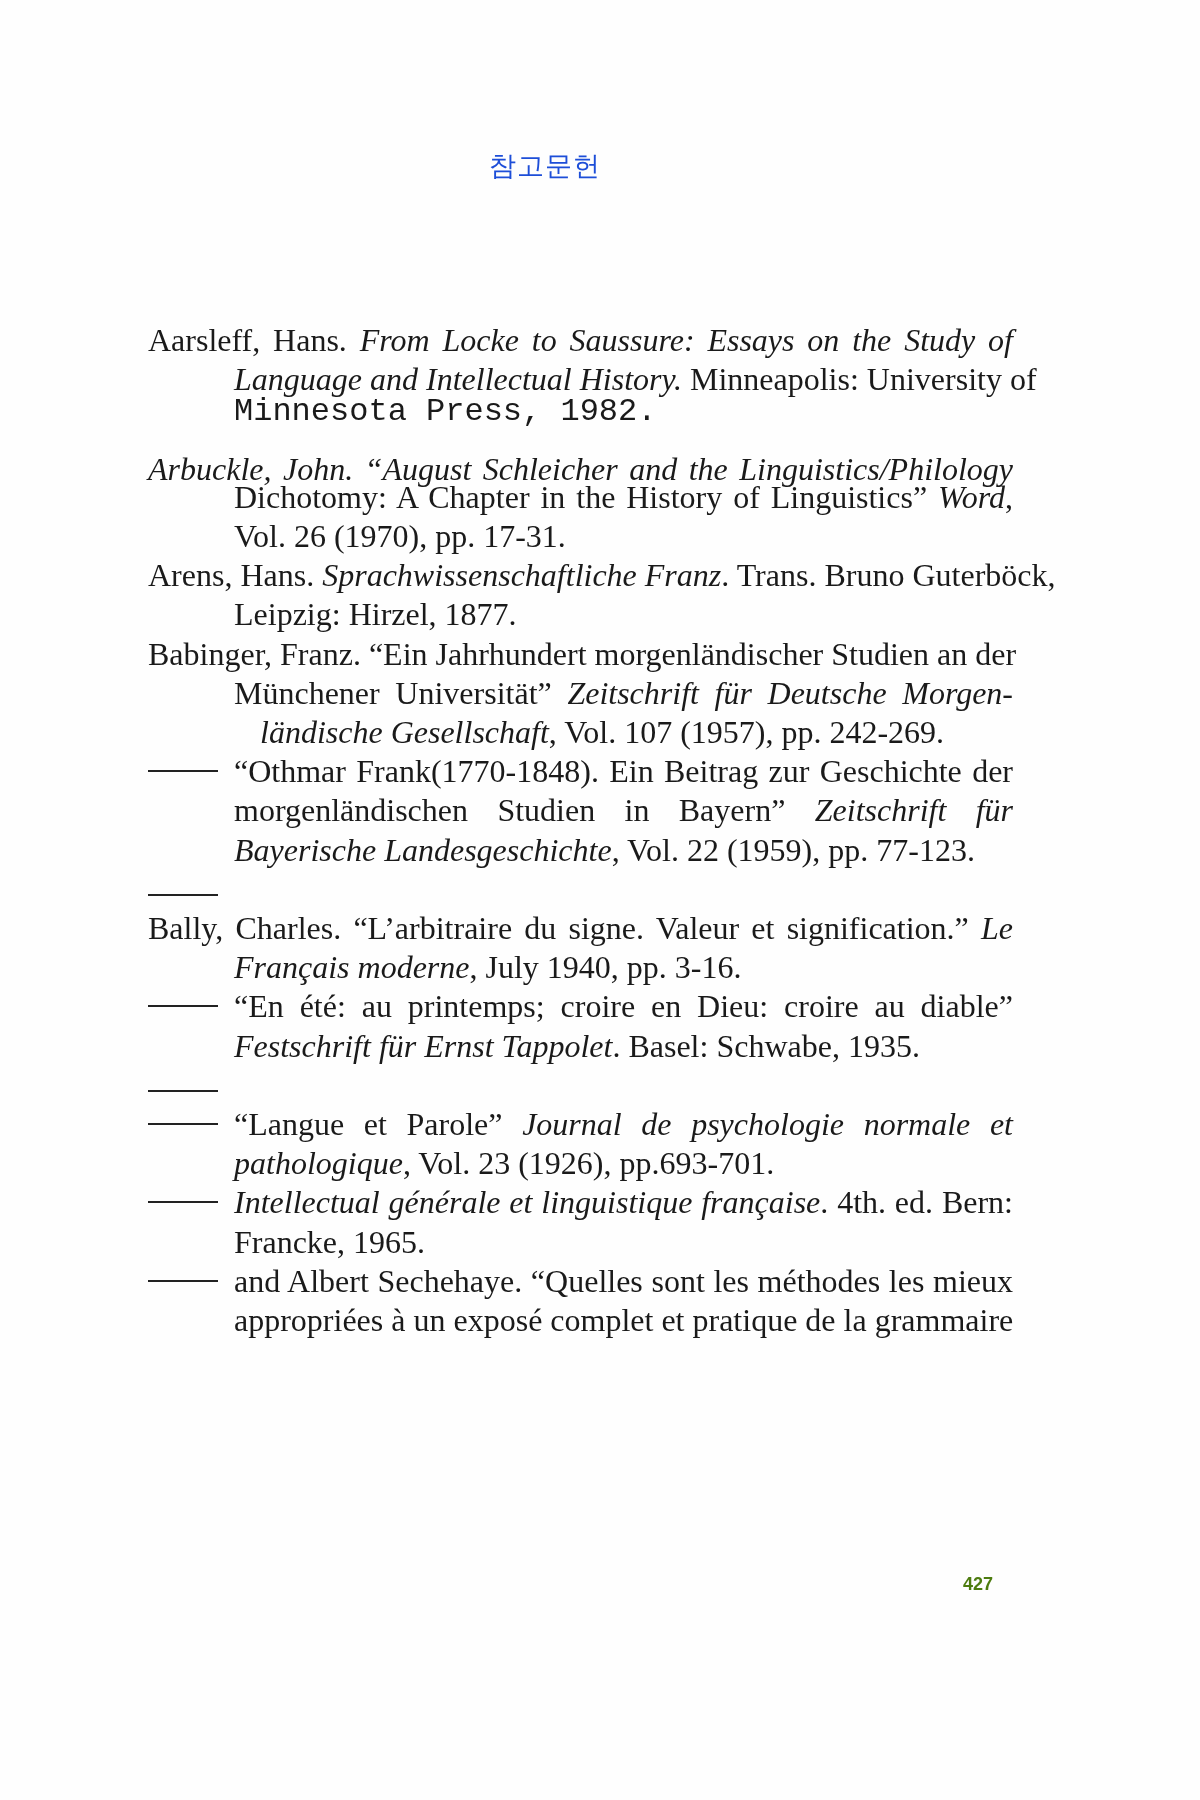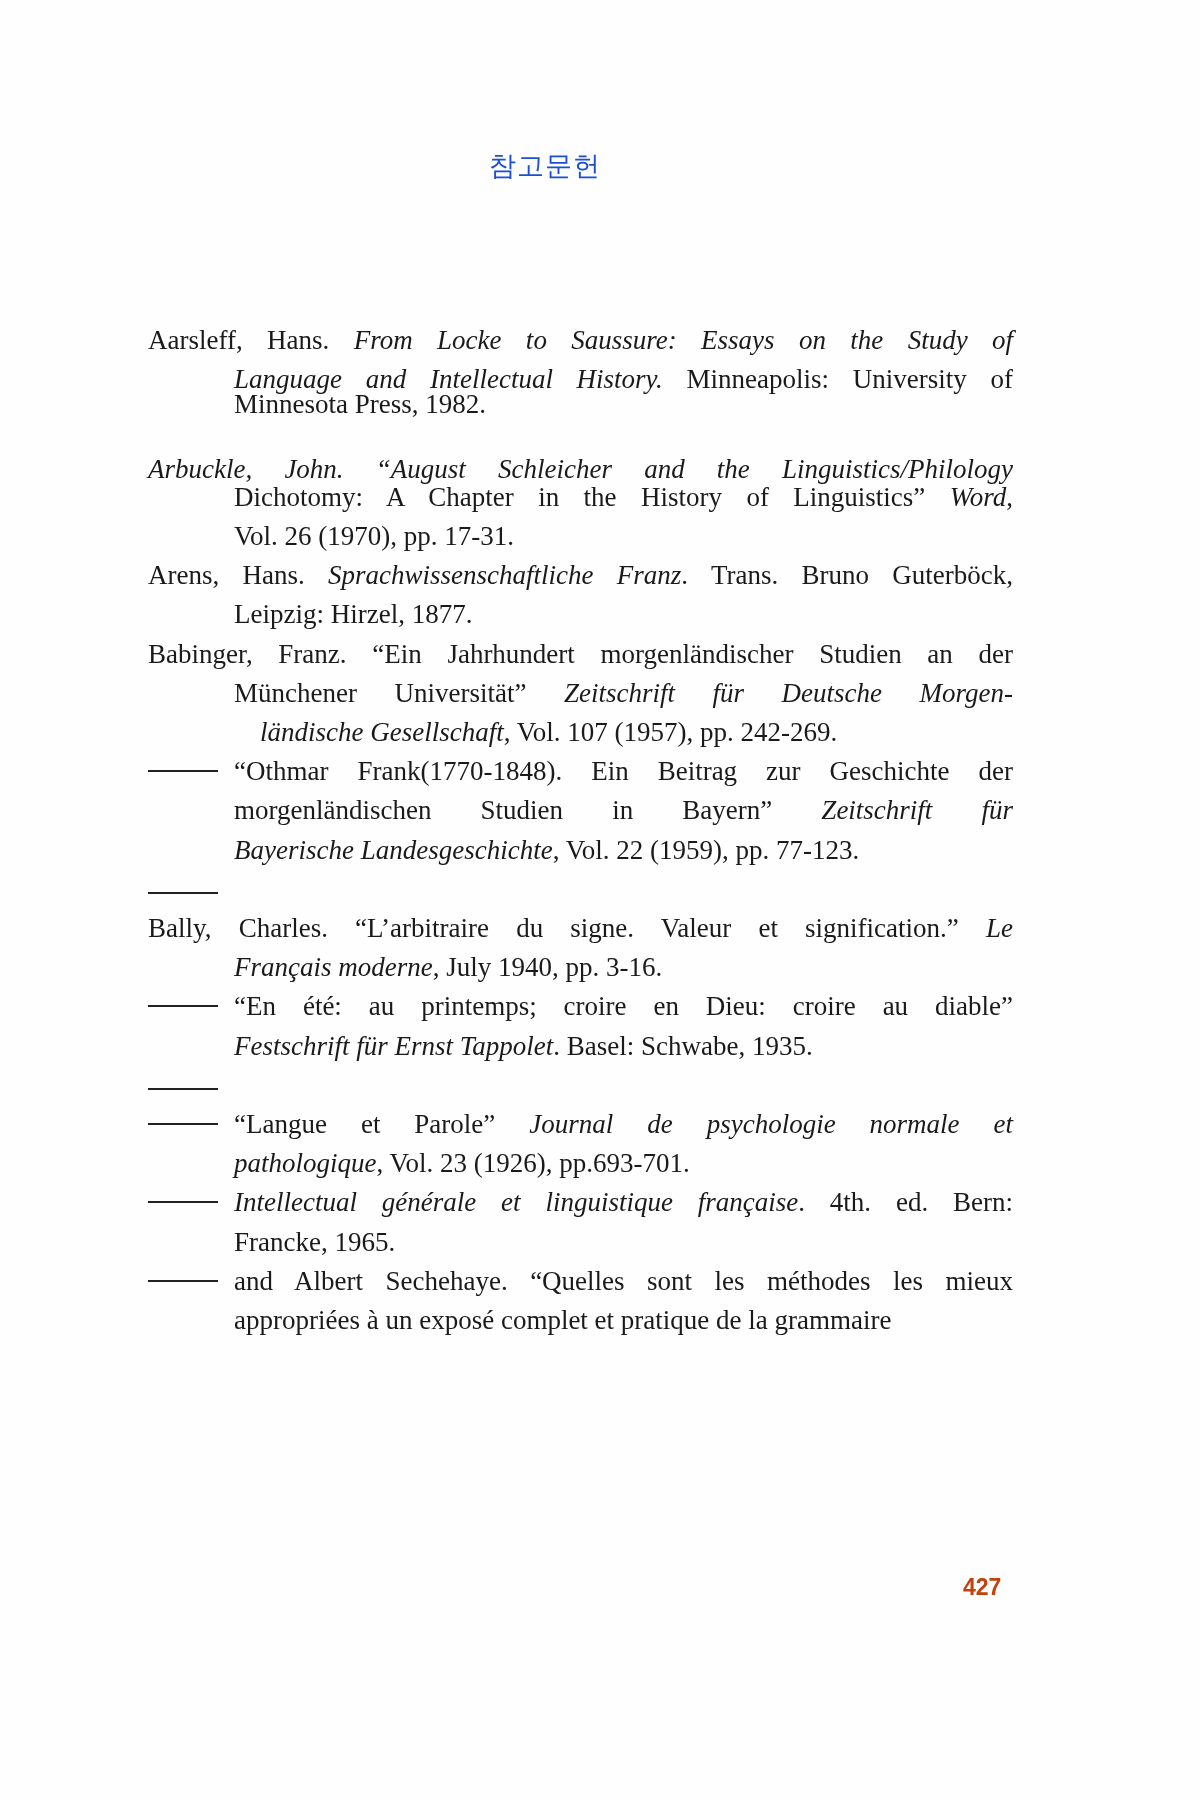--- a/index.html
+++ b/index.html
@@ -2,39 +2,39 @@
 <html><head>
 <meta charset="utf-8">
 <style>
   html, body { margin:0; padding:0; background:#ffffff; }
   body { width:1200px; height:1800px; position:relative; overflow:hidden;
          font-family:"Liberation Serif","DejaVu Serif",serif; color:#1a1a1a; }
   .page { position:absolute; left:0; top:0; width:1200px; height:1800px; background:#fefefe; }
   .heading { position:absolute; top:148px; left:0; width:1090px; text-align:center;
              font-family:"DejaVu Sans",sans-serif; font-size:27px; letter-spacing:1px; color:#1d4ed8; }
   .refs { position:absolute; left:148px; top:340px; width:865px; }
-  .line { position:absolute; left:0; width:865px; height:44px; font-size:27px; line-height:44px;
+  .line { position:absolute; left:0; width:865px; height:44px; font-size:32px; line-height:44px;
           white-space:nowrap; }
   .line.just { text-align:justify; text-align-last:justify; }
   .line.indent { left:86px; width:779px; }
   .dash { display:inline-block; width:70px; border-bottom:2px solid #222; margin-right:16px; vertical-align:4px; height:0; }
   i { font-style:italic; }
   .pageno { position:absolute; top:1574px; left:963px; font-family:"Liberation Sans",sans-serif;
-            font-weight:bold; font-size:23px; color:#c2410c; }
+            font-weight:bold; font-size:18px; color:#4d7c0f; }
 </style>
 </head>
 <body>
 
 <div class="page">
   <div class="heading">참고문헌</div>
   <div class="refs" id="refs">
       <div>
         <div class="line just" style="top: -22px;"><span>Aarsleff, Hans. <i>From Locke to Saussure: Essays on the Study of</i></span></div>
         <div class="line just indent" style="top: 17.2px;"><span><i>Language and Intellectual History.</i> Minneapolis: University of</span></div>
-        <div class="line indent" style="top: 42px;"><span>Minnesota Press, 1982.</span></div>
+        <div class="line indent" style="top: 50px; font-family: Liberation Mono, monospace;"><span>Minnesota Press, 1982.</span></div>
       </div>
       <div>
         <div class="line just" style="top: 107px; font-style: italic;"><span>Arbuckle, John. “August Schleicher and the Linguistics/Philology</span></div>
         <div class="line just indent" style="top: 134.8px;"><span>Dichotomy: A Chapter in the History of Linguistics” <i>Word</i>,</span></div>
         <div class="line indent" style="top: 174px;"><span>Vol. 26 (1970), pp. 17-31.</span></div>
       </div>
       <div>
         <div class="line just" style="top: 213.2px;"><span>Arens, Hans. <i>Sprachwissenschaftliche Franz</i>. Trans. Bruno Guterböck,</span></div>
         <div class="line indent" style="top: 252.4px;"><span>Leipzig: Hirzel, 1877.</span></div>
       </div>

